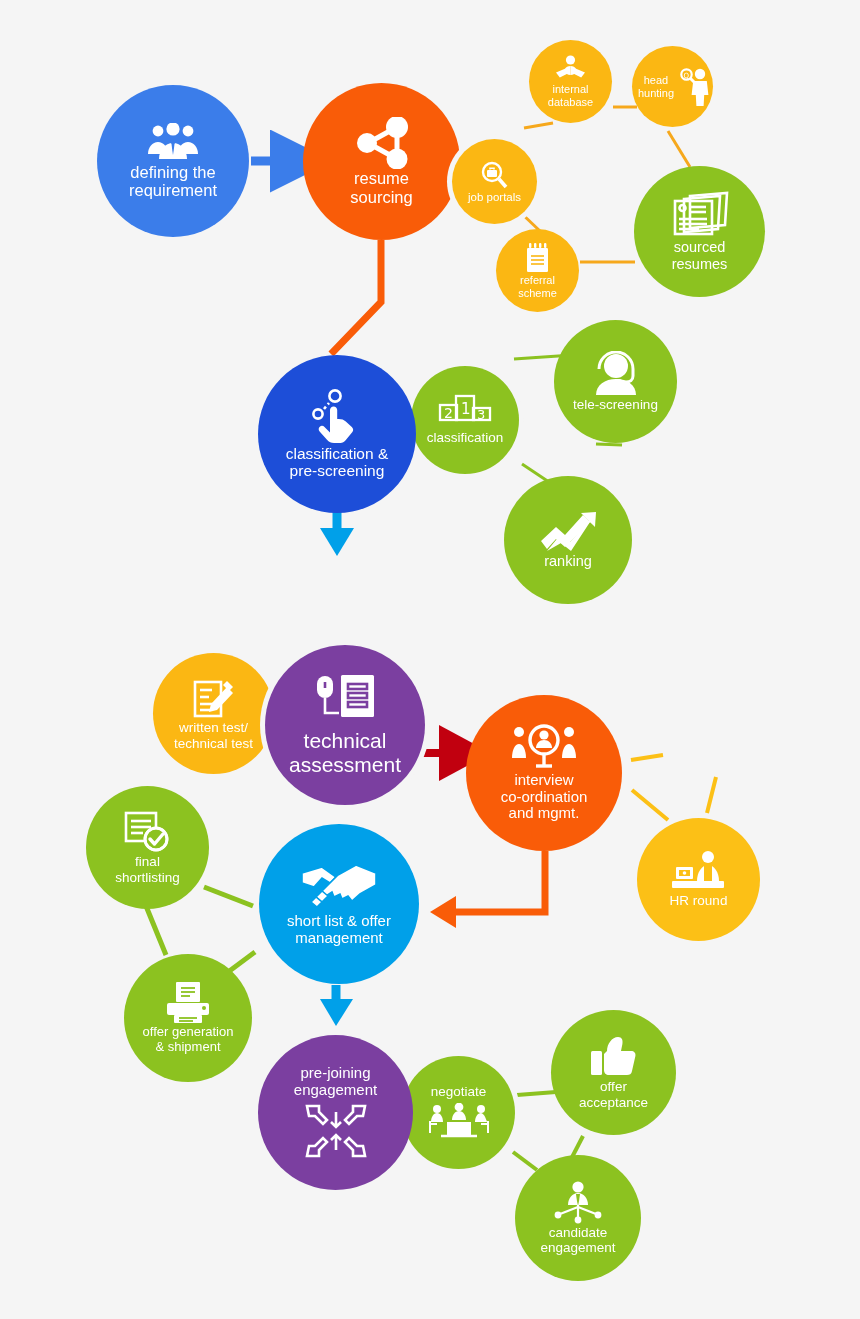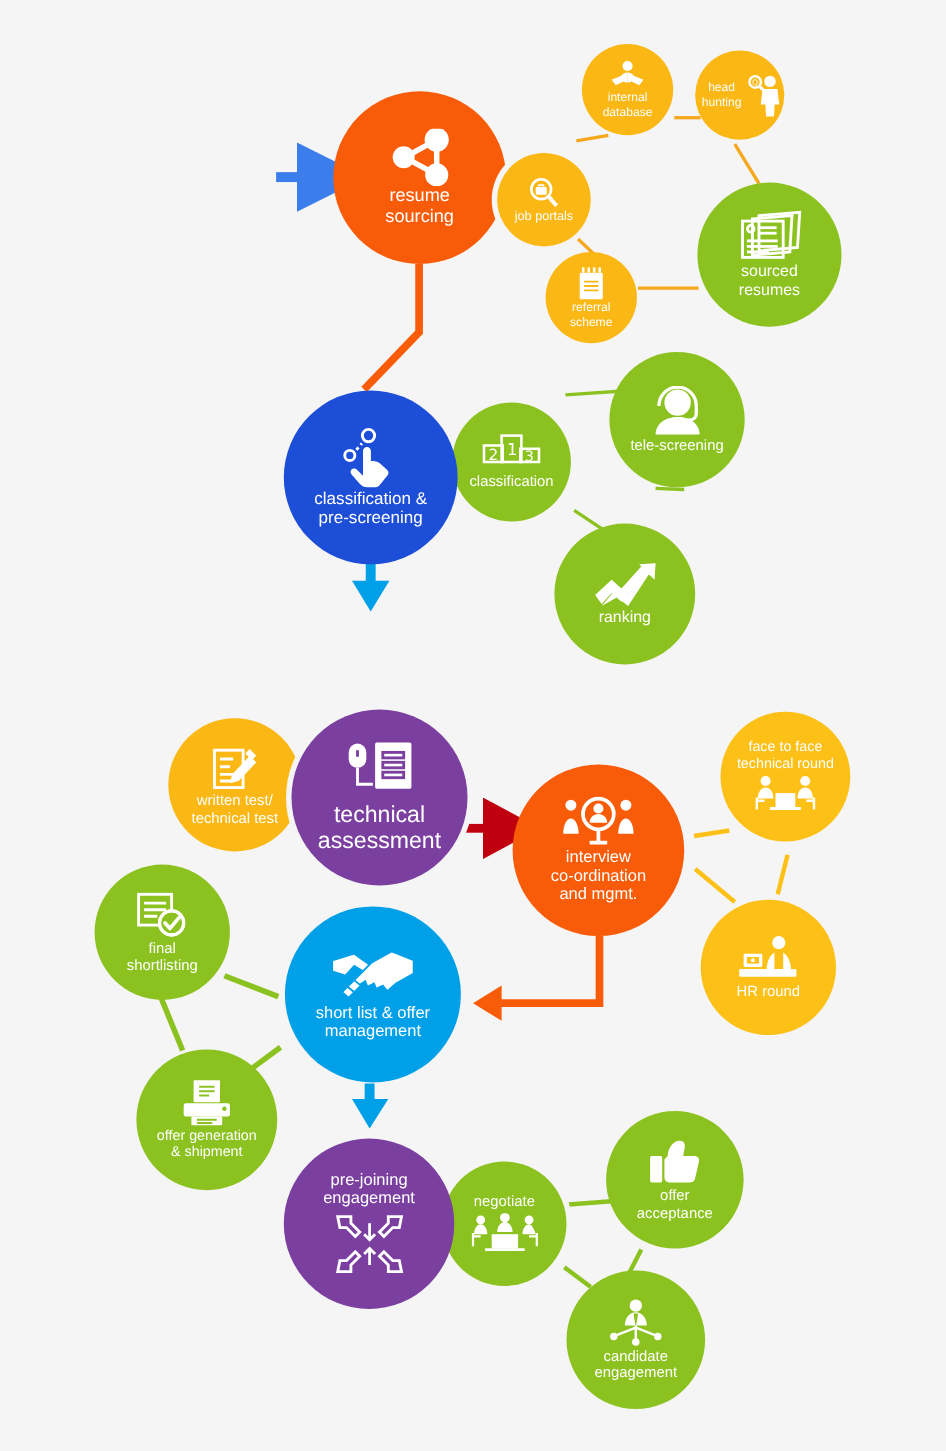--- a/index.html
+++ b/index.html
@@ -84,20 +84,38 @@
       <path d="M545,851 L545,912 L452,912" fill="none" stroke="#f95c08" stroke-width="7"></path>
       <path d="M456,896 L456,928 L430,912 Z" fill="#f95c08"></path>
     </g>
 
     <g>
       <line x1="336" y1="985" x2="336" y2="1003" stroke="#00a0e9" stroke-width="9"></line>
       <path d="M320,999 L353,999 L336,1026 Z" fill="#00a0e9"></path>
     </g>
   </svg>
 
+  <div class="node order-mid" style="left:97px;top:85px;width:152px;height:152px;background:#3b7dea;font-size:16.5px;">
+    <span class="ic">
+      <svg width="54" height="40" viewBox="0 0 54 40">
+          <g fill="#fff">
+        <circle cx="12" cy="8" r="5.4"></circle>
+            <circle cx="27" cy="6" r="6.6"></circle>
+            <circle cx="42" cy="8" r="5.4"></circle>
+        <path d="M2 31c0-7 4.5-12 10-12s10 5 10 12z"></path>
+        <path d="M32 31c0-7 4.5-12 10-12s10 5 10 12z"></path>
+        <path d="M13 36c0-9 6-16 14-16s14 7 14 16z"></path>
+        <path d="M25.4 20h3.2l-.7 6-.9 6-.9-6z" fill="#3b7dea"></path>
+        <path d="M24.4 19.2h5.2l-2.6 3z" fill="#3b7dea"></path>
+      </g>
+        </svg>
+    </span>
+    <span class="lbl">defining the
+requirement</span>
+  </div>
 
   <div class="node order-mid" style="left:303px;top:83px;width:157px;height:157px;background:#f95c08;font-size:16.5px;">
     <span class="ic">
       <svg width="58" height="52" viewBox="0 0 58 52">
           <g fill="#fff" stroke="#fff" stroke-width="5">
         <line x1="15" y1="26" x2="44" y2="10"></line>
             <line x1="15" y1="26" x2="44" y2="42"></line>
             <line x1="44" y1="10" x2="44" y2="42"></line>
       </g>
           <g fill="#fff">
@@ -324,42 +342,20 @@
             <circle cx="35" cy="11" r="4.6"></circle>
         <path d="M27 24c0-4.6 3.5-8 8-8s8 3.4 8 8z"></path>
           </g>
         </svg>
     </span>
     <span class="lbl">interview
 co-ordination
 and mgmt.</span>
   </div>
 
-  <div class="node order-mid" style="left:655px;top:647px;width:118px;height:118px;background:#fcc016;font-size:13px;">
-    <span class="lbl">face to face
-technical round</span>
-    <span class="ic" style="margin-top:2px;">
-      <svg width="60" height="36" viewBox="0 0 60 36">
-          <g fill="#fff">
-        <circle cx="12" cy="6" r="4.6"></circle>
-            <path d="M5 22c0-6 3-10 7-10s7 4 7 10z"></path>
-        <circle cx="48" cy="6" r="4.6"></circle>
-            <path d="M41 22c0-6 3-10 7-10s7 4 7 10z"></path>
-        <rect x="21" y="17" width="18" height="13"></rect>
-      </g>
-      <g fill="none" stroke="#fff" stroke-width="2.2">
-        <path d="M4 21v11"></path>
-            <path d="M4 24h7"></path>
-        <path d="M56 21v11"></path>
-            <path d="M56 24h-7"></path>
-        <line x1="16" y1="31" x2="44" y2="31" stroke-width="2.6"></line>
-          </g>
-        </svg>
-    </span>
-  </div>
 
   <div class="node order-mid" style="left:637px;top:818px;width:123px;height:123px;background:#fcc016;font-size:13.5px;">
     <span class="ic">
       <svg width="58" height="42" viewBox="0 0 58 42">
           <g fill="#fff">
         <circle cx="38" cy="6" r="6"></circle>
         <path d="M27 30c0-9 5-16 11-16s11 7 11 16z"></path>
         <rect x="34" y="13" width="8" height="17" fill="#fcc016"></rect>
         <path d="M36 13h4l-.6 8-1.4 8-1.4-8z" fill="#fcc016"></path>
         <rect x="6" y="16" width="17" height="12" rx="1"></rect>

